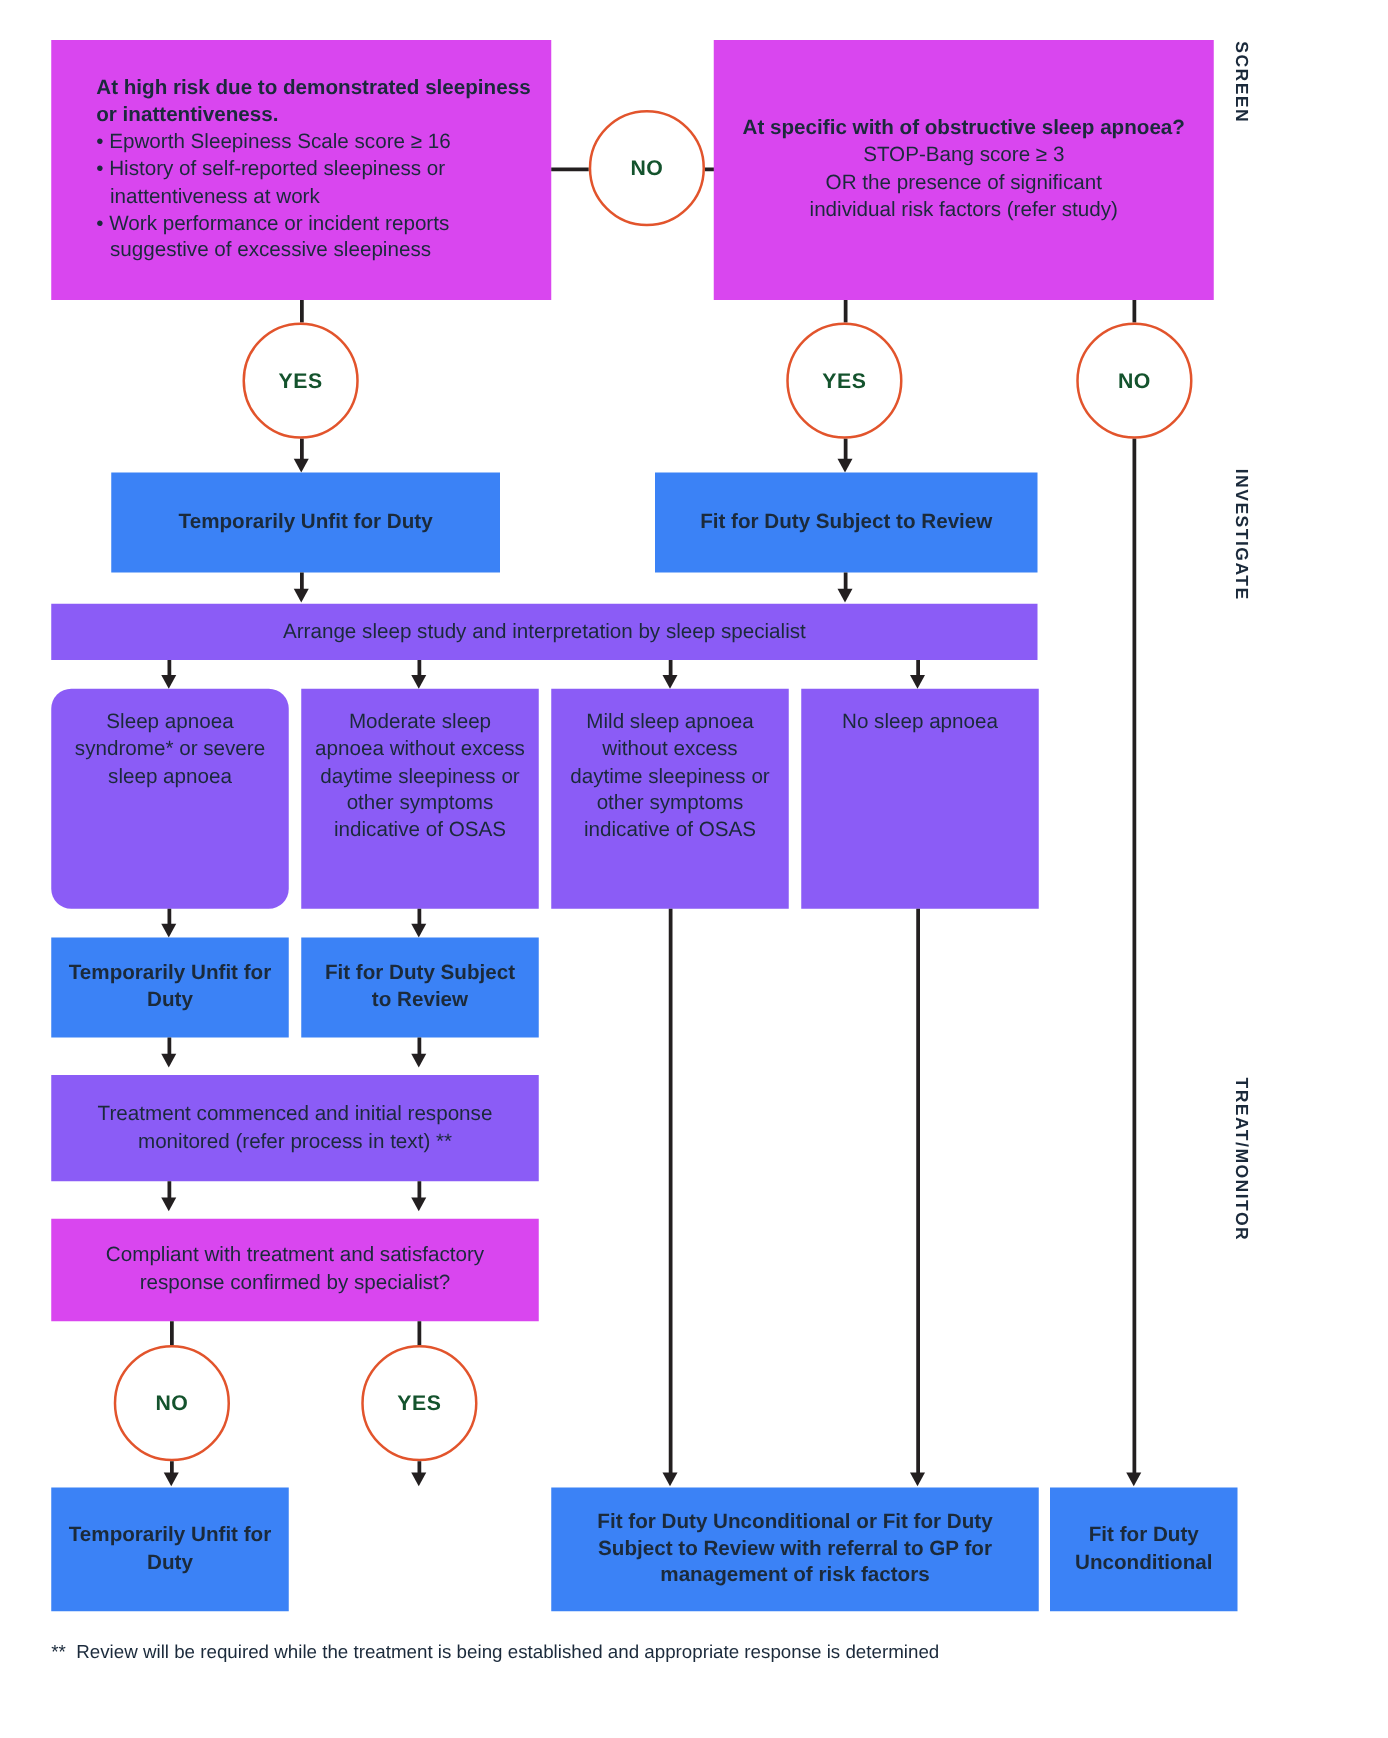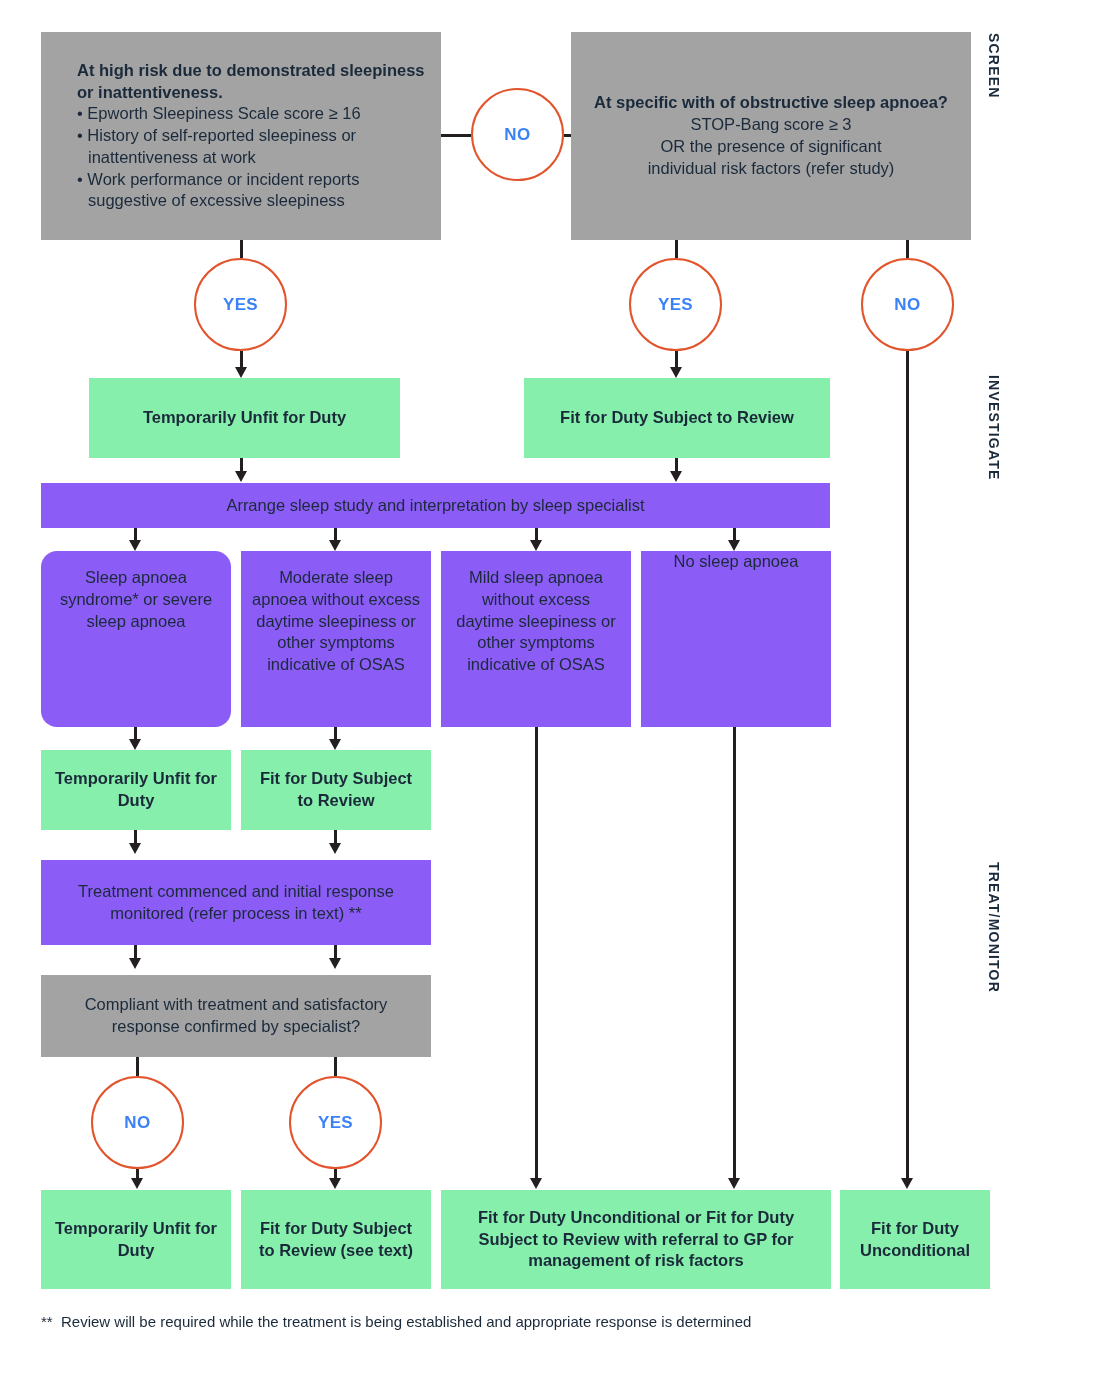--- a/index.html
+++ b/index.html
@@ -22,39 +22,39 @@
     position: absolute;
     box-sizing: border-box;
     display: flex;
     align-items: center;
     justify-content: center;
     text-align: center;
     line-height: 1.32;
     color: #1b2a3b;
   }
   .box-inner { width: 100%; padding: 0 10px; box-sizing: border-box; }
-  .fill-cream  { background: #a3a3a3; }
+  .fill-cream  { background: #d946ef; }
   .fill-salmon { background: #8b5cf6; }
-  .fill-orange { background: #86efac; text-align: center; }
+  .fill-orange { background: #3b82f6; text-align: center; }
   .bold { font-weight: bold; }
 
   
   .circle {
     position: absolute;
     box-sizing: border-box;
     border: 2.5px solid #e2542c;
     border-radius: 50%;
     background: #ffffff;
     display: flex;
     align-items: center;
     justify-content: center;
     font-weight: bold;
     font-size: 17px;
     letter-spacing: 0.4px;
-    color: #3b82f6;
+    color: #14532d;
   }
 
   
   .vline {
     position: absolute;
     width: 3px;
     background: #231f20;
   }
   .hline {
     position: absolute;
@@ -186,21 +186,21 @@
 
   <div class="box fill-salmon" style="left:41px; top:551px; width:190px; height:176px; font-size:16.5px; align-items:flex-start; padding-top:16px;border-radius:16px;">
     <div class="box-inner">Sleep apnoea syndrome* or severe sleep apnoea</div>
   </div>
   <div class="box fill-salmon" style="left:241px; top:551px; width:190px; height:176px; font-size:16.5px; align-items:flex-start; padding-top:16px;">
     <div class="box-inner">Moderate sleep apnoea without excess daytime sleepiness or other symptoms indicative of OSAS</div>
   </div>
   <div class="box fill-salmon" style="left:441px; top:551px; width:190px; height:176px; font-size:16.5px; align-items:flex-start; padding-top:16px;">
     <div class="box-inner">Mild sleep apnoea without excess daytime sleepiness or other symptoms indicative of OSAS</div>
   </div>
-  <div class="box fill-salmon" style="left:641px; top:551px; width:190px; height:176px; font-size:16.5px; align-items:flex-start; ">
+  <div class="box fill-salmon" style="left:641px; top:551px; width:190px; height:176px; font-size:16.5px; align-items:flex-start; padding-top:16px;">
     <div class="box-inner">No sleep apnoea</div>
   </div>
 
   <div class="vline" style="left:535px; top:727px; height:454px;"></div>
   <div class="arrowdown" style="left:530px; top:1178px;"></div>
   <div class="vline" style="left:733px; top:727px; height:454px;"></div>
   <div class="arrowdown" style="left:728px; top:1178px;"></div>
 
   <div class="vline" style="left:134px; top:727px; height:15px;"></div>
   <div class="arrowdown" style="left:129px; top:739px;"></div>
@@ -242,23 +242,20 @@
   <div class="vline" style="left:334px; top:1057px; height:19px;"></div>
   <div class="circle" style="left:289px; top:1076px; width:93px; height:93px;">
     <span>YES</span>
   </div>
   <div class="vline" style="left:334px; top:1169px; height:12px;"></div>
   <div class="arrowdown" style="left:329px; top:1178px;"></div>
 
   <div class="box fill-orange bold" style="left:41px; top:1190px; width:190px; height:99px; font-size:16.5px;">
     <div class="box-inner">Temporarily Unfit for Duty</div>
   </div>
-  <div class="box fill-orange bold" style="left:241px; top:1190px; width:190px; height:99px; font-size:16.5px;">
-    <div class="box-inner">Fit for Duty Subject to Review (see text)</div>
-  </div>
   <div class="box fill-orange bold" style="left:441px; top:1190px; width:390px; height:99px; font-size:16.5px;">
     <div class="box-inner">Fit for Duty Unconditional or Fit for Duty Subject to Review with referral to GP for management of risk factors</div>
   </div>
   <div class="box fill-orange bold" style="left:840px; top:1190px; width:150px; height:99px; font-size:16.5px;">
     <div class="box-inner">Fit for Duty Unconditional</div>
   </div>
 
   <div class="stage-label" style="left:1002px; top:33px;">SCREEN</div>
   <div class="stage-label" style="left:1002px; top:375px;">INVESTIGATE</div>
   <div class="stage-label" style="left:1002px; top:862px;">TREAT/MONITOR</div>

